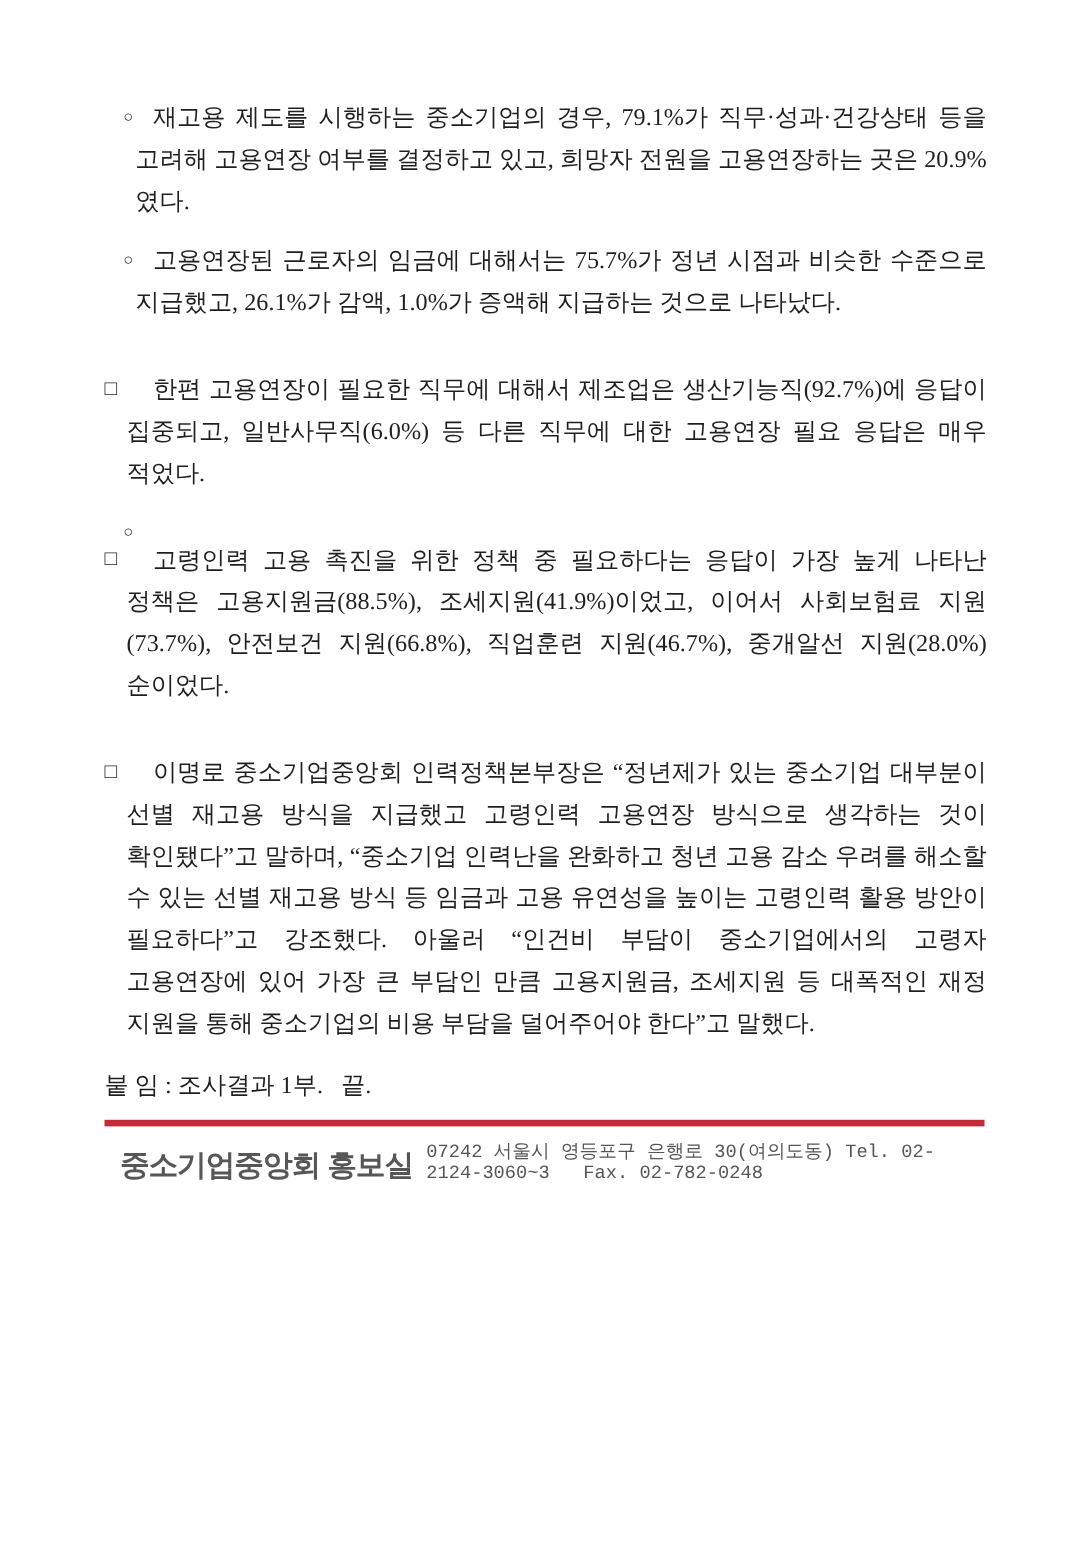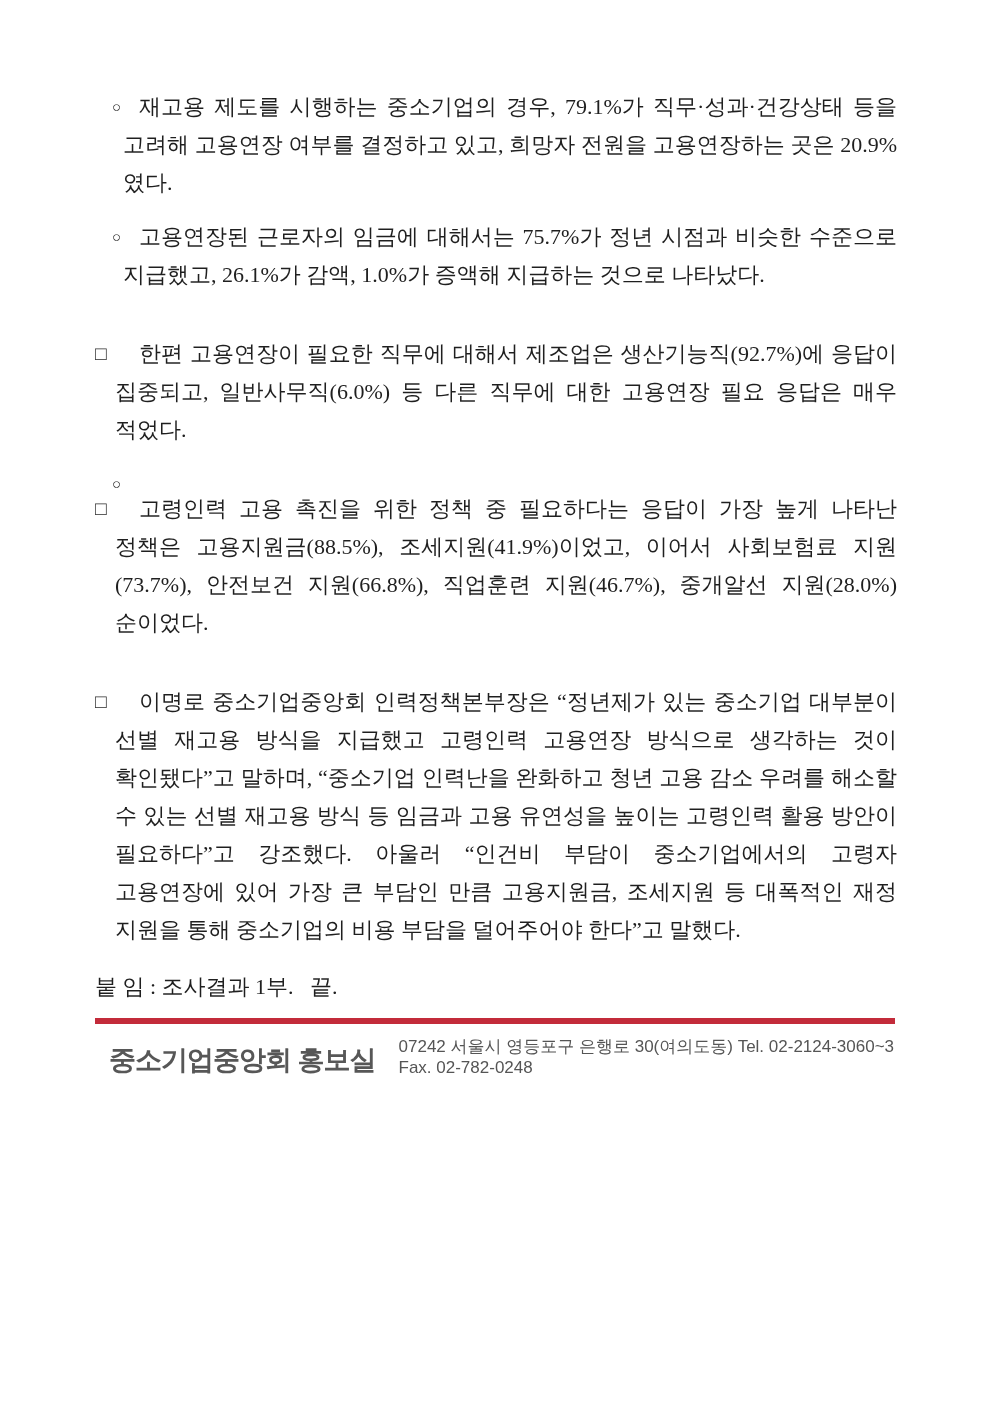--- a/index.html
+++ b/index.html
@@ -61,24 +61,24 @@
     white-space: nowrap;
   }
   .footer-org {
     font-family: "Liberation Sans", "DejaVu Sans", sans-serif;
     font-weight: 700;
     font-size: 27px;
     letter-spacing: -1px;
     color: #575757;
   }
   .footer-address {
-    font-family: Liberation Sans, sans-serif;
+    font-family: Liberation Mono, monospace;
     font-size: 17px;
     color: #555555;
-    margin-left: 23px;
+    margin-left: 12px;
     white-space: pre-wrap;
   }
 </style>
 </head>
 <body>
 
 <div class="page">
   <div class="content">
 
     <div class="para para-sub">

